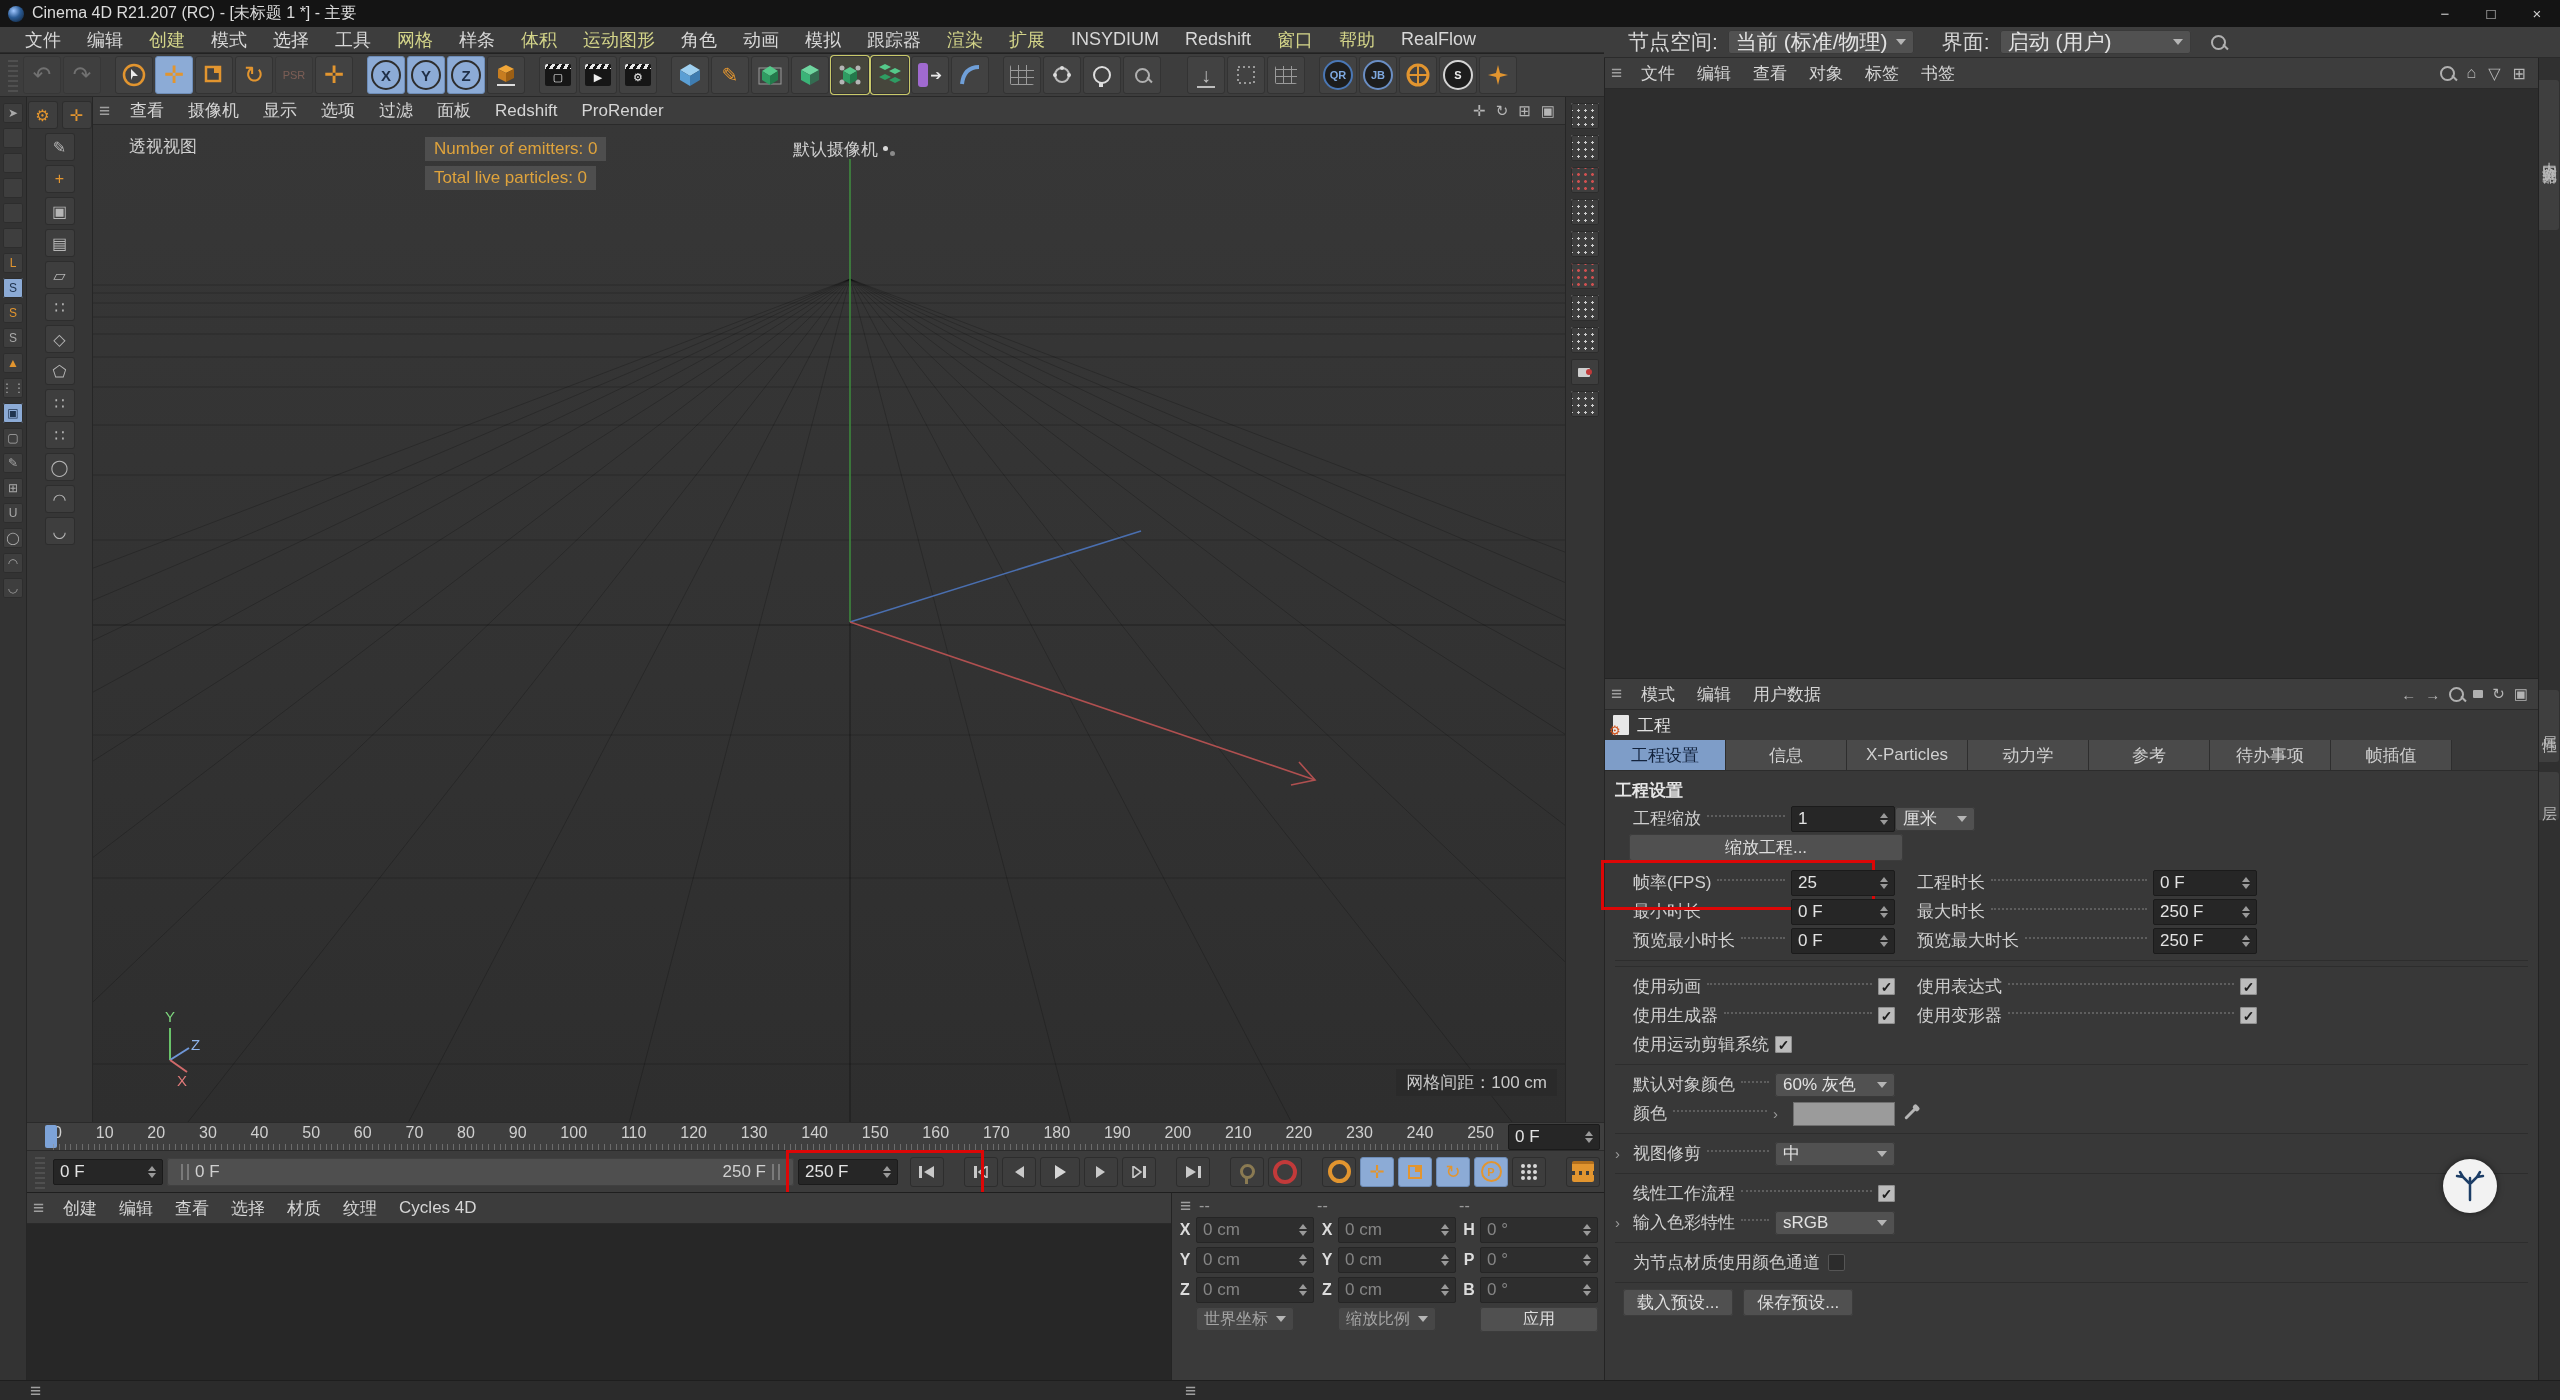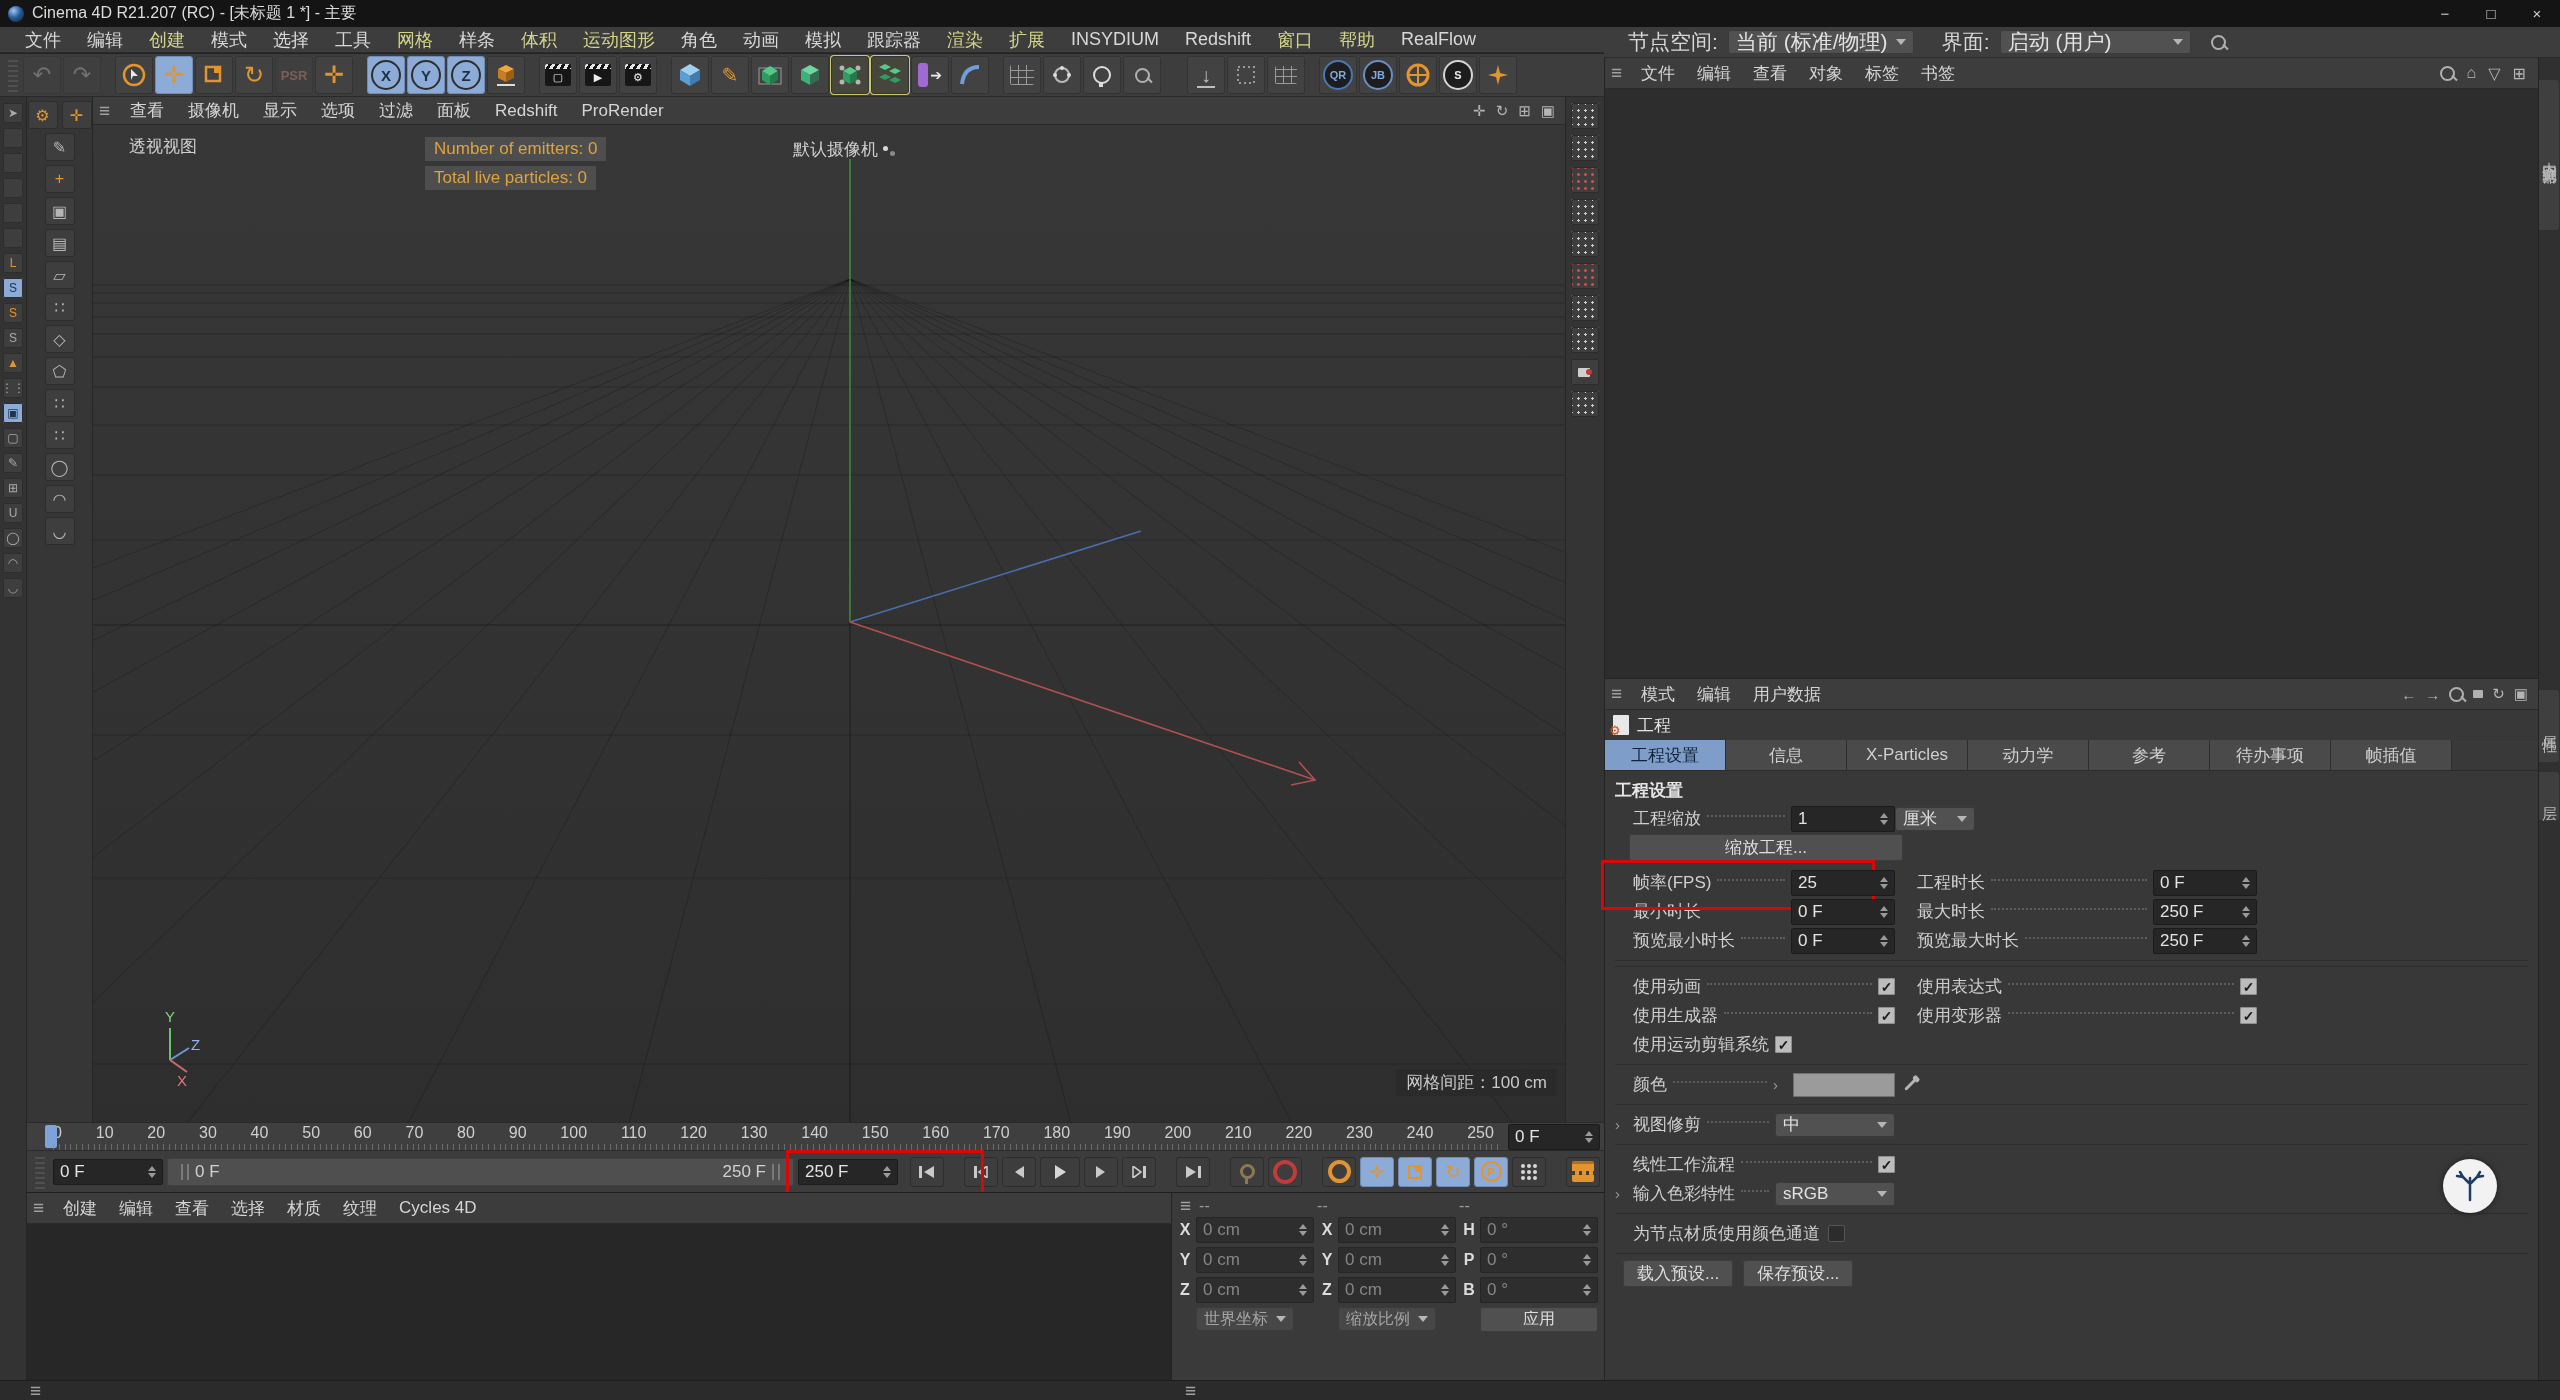--- a/index.html
+++ b/index.html
@@ -217,21 +217,21 @@
   <span class="tb">
       <svg width="22" height="22">
         <rect x="3" y="3" width="14" height="14" fill="none" stroke="#e2952f" stroke-width="2.5"></rect>
         <rect x="11" y="3" width="6" height="6" fill="#e2952f"></rect>
       </svg>
     </span>
   <span class="tb">
       <span class="oi">↻</span>
     </span>
   <span class="tb off">
-      <span style="color:#b07a6a;font-size:13px;font-weight:bold">PSR</span>
+      <span style="color:#b07a6a;font-size:11px;font-weight:normal">PSR</span>
     </span>
   <span class="tb">
       <span class="oi">✛</span>
     </span>
   <span class="gap"></span>
   <span class="tb sel">
       <span class="circleXYZ">X</span>
     </span>
   <span class="tb sel">
       <span class="circleXYZ">Y</span>
@@ -854,20 +854,30 @@
 
     <div class="fr">
       <span class="colL" style="width:auto">
         <span class="lbl">使用运动剪辑系统</span>
         <span class="cb on" style="margin-left:6px">✓</span>
       </span>
     </div>
 
     <div class="sep"></div>
 
+    <div class="fr">
+      <span class="colL">
+        <span class="lbl">默认对象颜色</span>
+          <span class="lead"></span>
+        <span class="dd wfld">
+            <span>60% 灰色</span>
+            <i class="car"></i>
+          </span>
+      </span>
+    </div>
 
     <div class="fr">
       <span class="colL">
         <span class="lbl">颜色</span>
           <span class="lead"></span>
         <span class="exp" style="margin:0 2px 0 0">›</span>
         <span class="swatch" style="background: rgb(155, 155, 155);"></span>
       </span>
       <span class="eyedrop"></span>
     </div>

